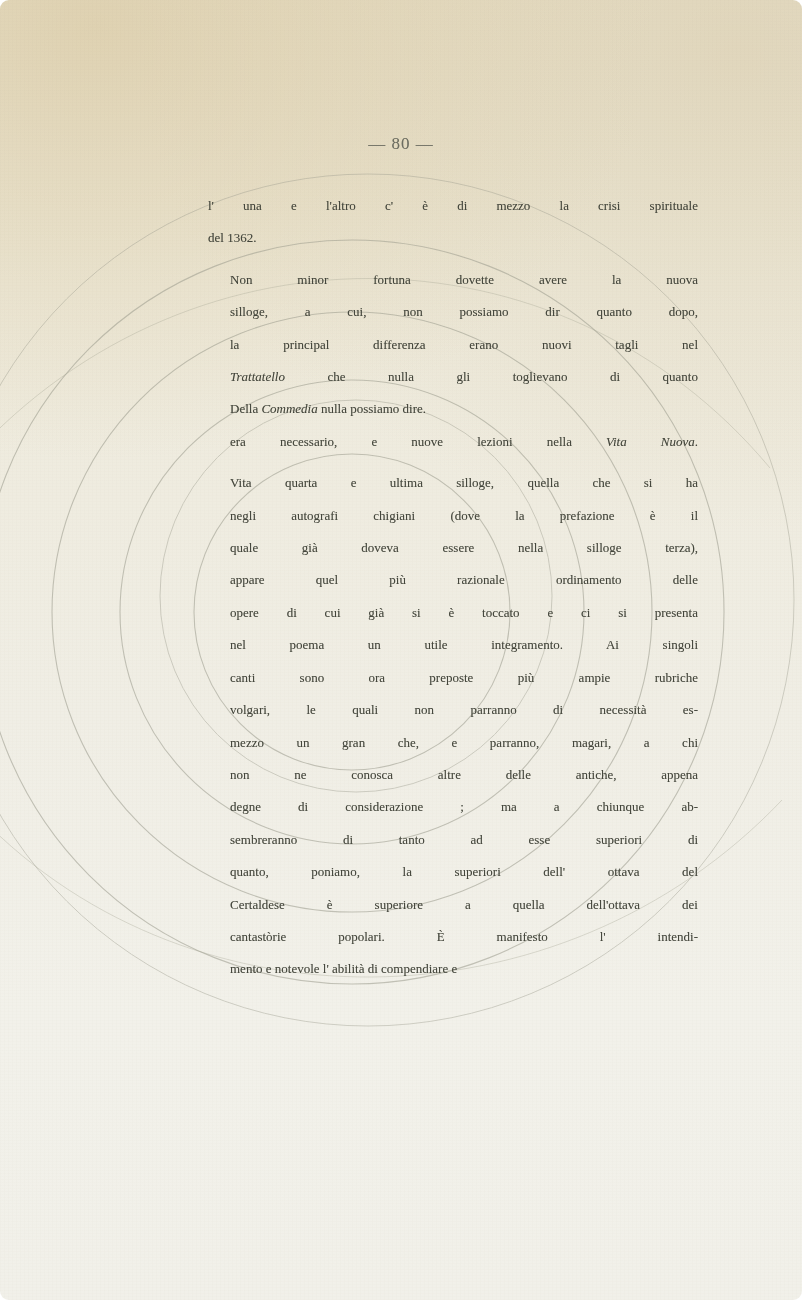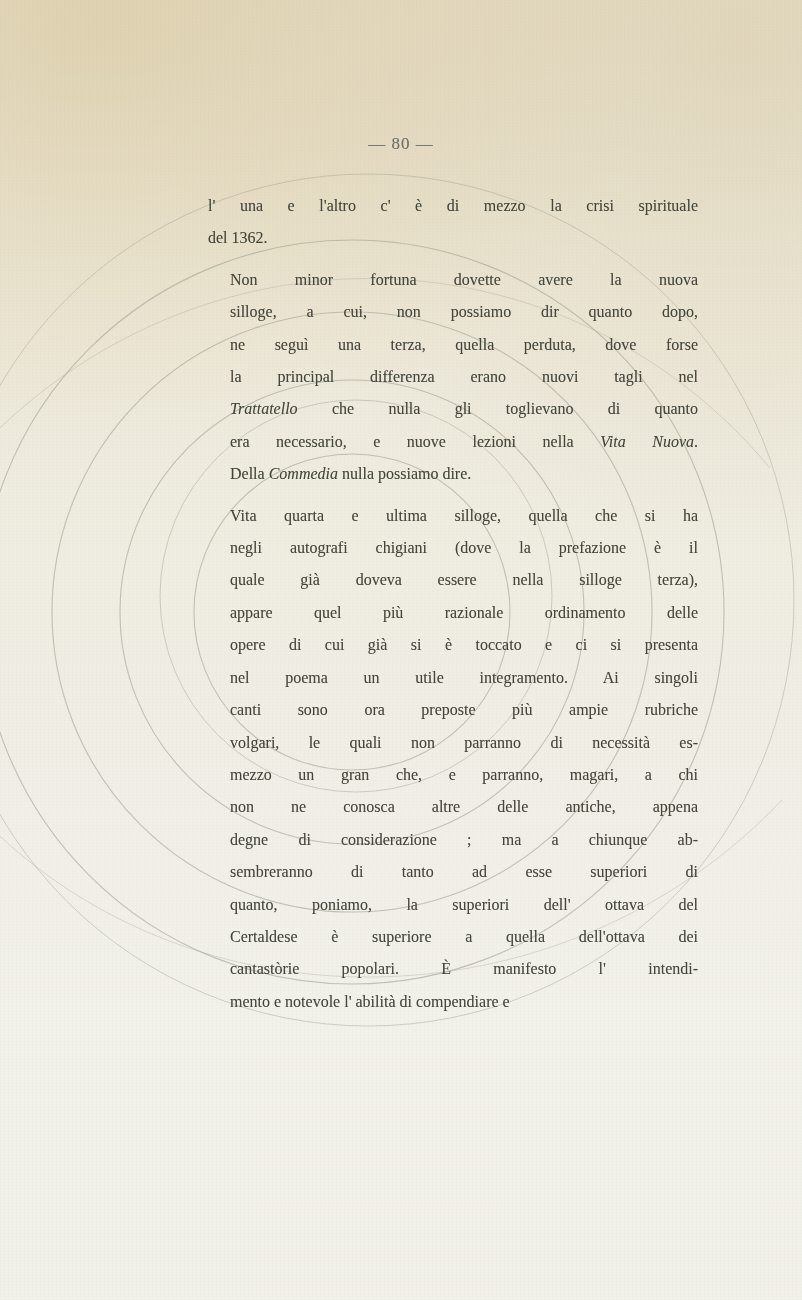--- a/index.html
+++ b/index.html
@@ -14,20 +14,21 @@
     width: 802px;
     height: 1300px;
     overflow: hidden;
     
     background-color: #eceade;
     background-image:
       radial-gradient(ellipse 900px 700px at 12% 2%, rgba(214,196,154,0.55) 0%, rgba(214,196,154,0.0) 62%),
       radial-gradient(ellipse 1000px 800px at 92% 4%, rgba(209,193,157,0.38) 0%, rgba(209,193,157,0.0) 60%),
       linear-gradient(to bottom, #e9e2cd 0%, #eeeadb 22%, #f0eee5 55%, #f2f1ea 78%, #f1f0e9 100%);
     font-family: "Liberation Serif", "DejaVu Serif", serif;
+    border-radius: 9px;
   }
 
   
   .arcs {
     position: absolute;
     inset: 0;
     pointer-events: none;
     z-index: 1;
   }
   .arcs svg { display: block; width: 802px; height: 1300px; }
@@ -64,21 +65,21 @@
     letter-spacing: 1px;
     color: #5d5f55;
     opacity: 0.88;
   }
 
   .textblock {
     position: absolute;
     left: 208px;
     top: 190px;
     width: 490px;
-    font-size: 16px;
+    font-size: 13px;
     line-height: 32.4px;
     color: #44463c;
     text-align: justify;
     text-align-last: left;
     -webkit-font-smoothing: antialiased;
   }
 
   .textblock p {
     margin: 0;
     text-indent: 0;
@@ -141,25 +142,24 @@
     <div class="textblock">
 
       <p>
         <span class="ln">l' una e l'altro c' è di mezzo la crisi spirituale</span>
         <span class="ln last">del 1362.</span>
       </p>
 
       <p class="indent">
         <span class="ln">Non minor fortuna dovette avere la nuova</span>
         <span class="ln">silloge, a cui, non possiamo dir quanto dopo,</span>
-        <span class="ln">ne seguì una terza, quella perduta, dove forse</span>
         <span class="ln">la principal differenza erano nuovi tagli nel</span>
         <span class="ln"><i>Trattatello</i> che nulla gli toglievano di quanto</span>
+        <span class="ln last">Della <i>Commedia</i> nulla possiamo dire.</span>
         <span class="ln">era necessario, e nuove lezioni nella <i>Vita Nuova</i>.</span>
-        <span class="ln last">Della <i>Commedia</i> nulla possiamo dire.</span>
       </p>
 
       <p class="indent">
         <span class="ln">Vita quarta e ultima silloge, quella che si ha</span>
         <span class="ln">negli autografi chigiani (dove la prefazione è il</span>
         <span class="ln">quale già doveva essere nella silloge terza),</span>
         <span class="ln">appare quel più razionale ordinamento delle</span>
         <span class="ln">opere di cui già si è toccato e ci si presenta</span>
         <span class="ln">nel poema un utile integramento. Ai singoli</span>
         <span class="ln">canti sono ora preposte più ampie rubriche</span>

